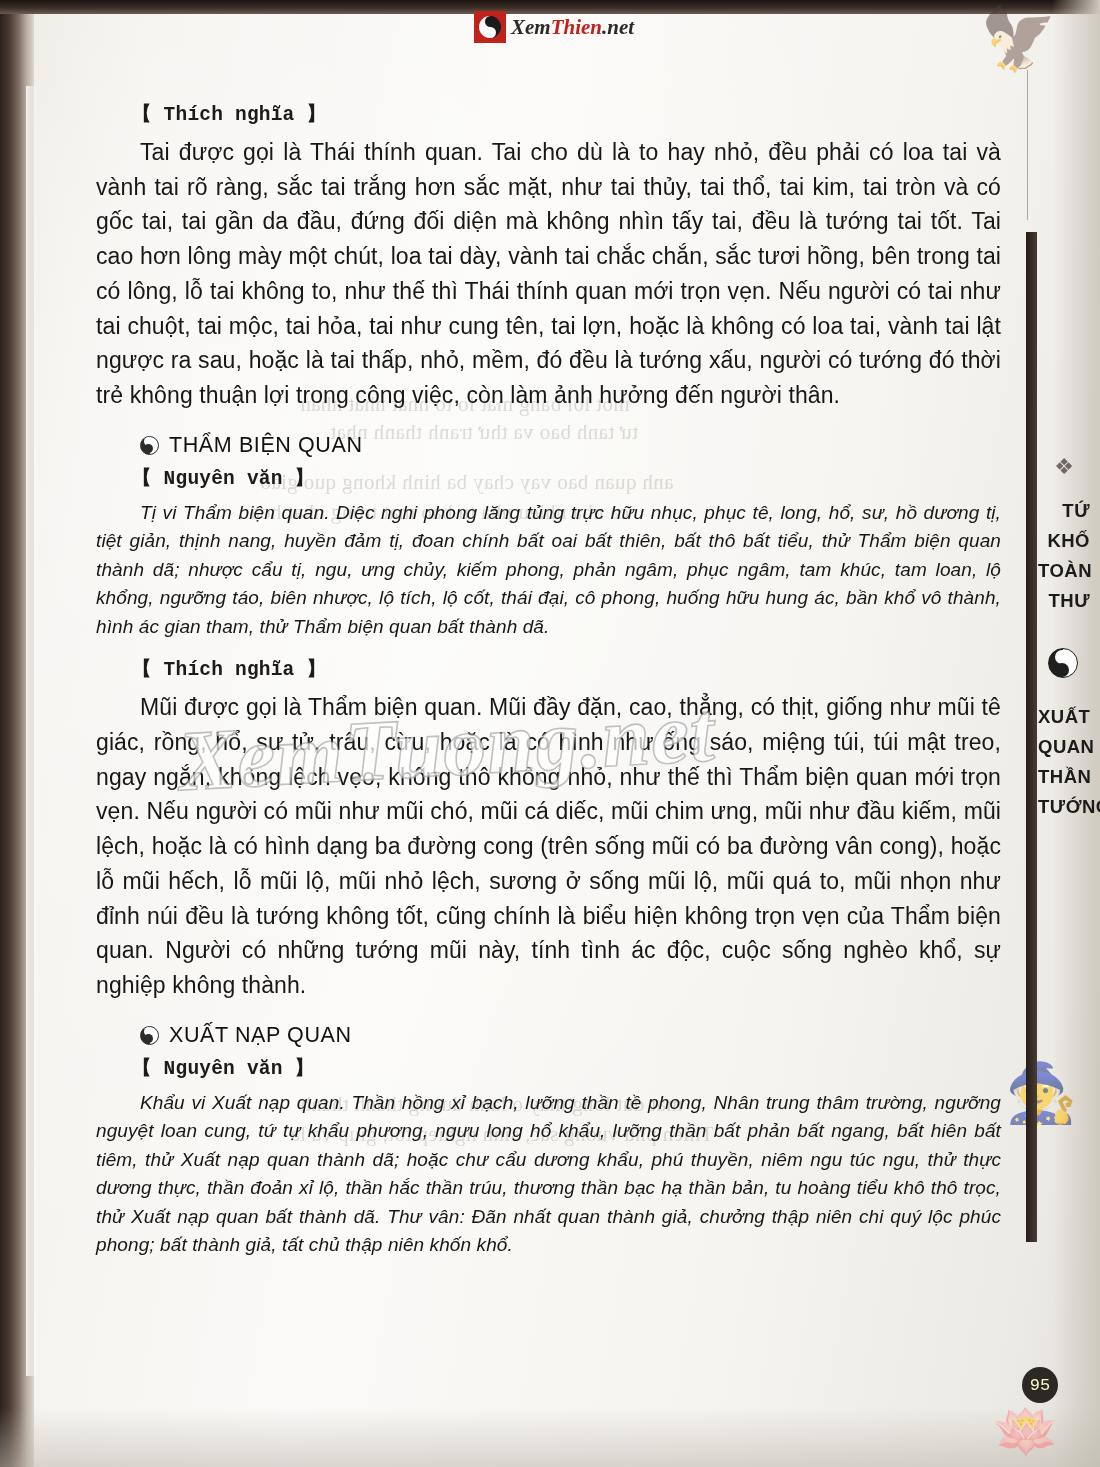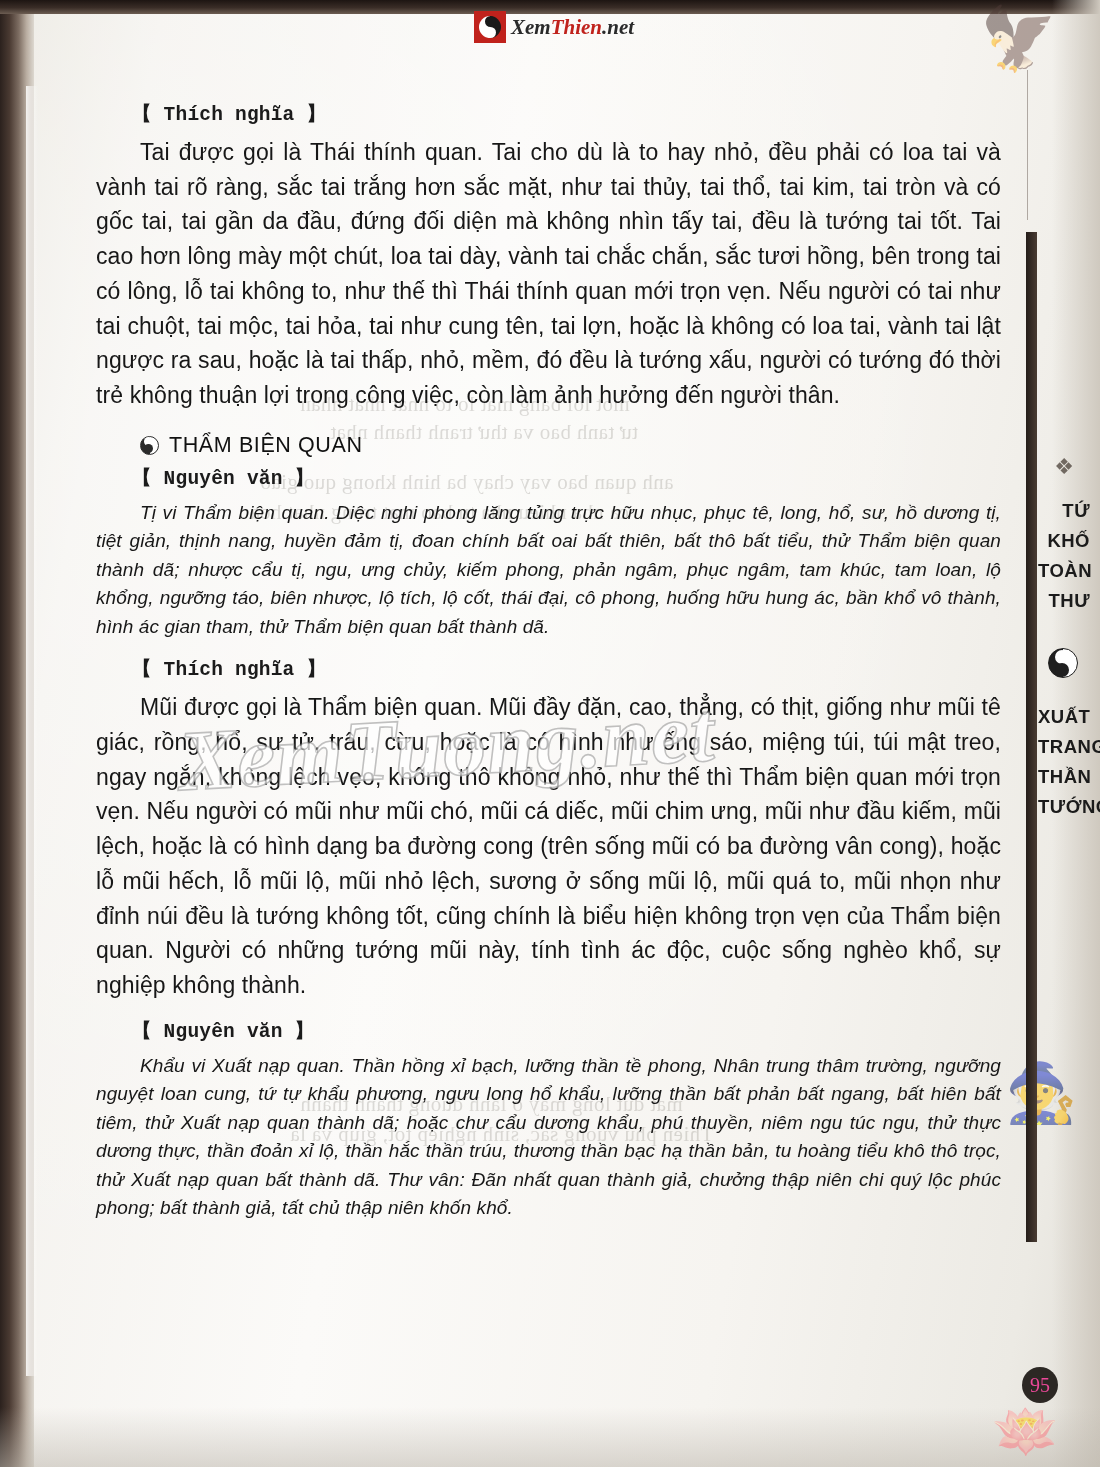--- a/index.html
+++ b/index.html
@@ -217,23 +217,23 @@
     opacity: 0.5;
   }
 
   
   #page-number {
     position: absolute;
     right: 42px; bottom: 64px;
     width: 36px; height: 36px;
     border-radius: 50%;
     background: #2c2824;
-    color: #ec4899;
-    font-family: Liberation Serif, serif;
-    font-size: 20px;
+    color: #fef9c3;
+    font-family: Liberation Mono, monospace;
+    font-size: 17px;
     display: flex;
     align-items: center;
     justify-content: center;
   }
 
   
   #watermark {
     position: absolute;
     left: 178px; top: 690px;
     width: 760px;
@@ -297,21 +297,21 @@
     <div class="tab-orn" style="top:222px;">❖</div>
     <div id="tab-text">
       <div>TỨ</div>
       <div>KHỐ</div>
       <div>TOÀN</div>
       <div>THƯ</div>
     </div>
     <div id="tab-yy"></div>
     <div id="tab-text" style="top:470px;">
       <div>XUẤT</div>
-      <div>TRANG</div>
+      <div>QUAN</div>
       <div>THẦN</div>
       <div>TƯỚNG</div>
     </div>
   </div>
 
   <div id="content">
 
     <div class="sec-label">【 Thích nghĩa 】</div>
     <p class="para">Tai được gọi là Thái thính quan. Tai cho dù là to hay nhỏ, đều phải có loa tai và vành tai rõ ràng, sắc tai trắng hơn sắc mặt, như tai thủy, tai thổ, tai kim, tai tròn và có gốc tai, tai gần da đầu, đứng đối diện mà không nhìn tấy tai, đều là tướng tai tốt. Tai cao hơn lông mày một chút, loa tai dày, vành tai chắc chắn, sắc tươi hồng, bên trong tai có lông, lỗ tai không to, như thế thì Thái thính quan mới trọn vẹn. Nếu người có tai như tai chuột, tai mộc, tai hỏa, tai như cung tên, tai lợn, hoặc là không có loa tai, vành tai lật ngược ra sau, hoặc là tai thấp, nhỏ, mềm, đó đều là tướng xấu, người có tướng đó thời trẻ không thuận lợi trong công việc, còn làm ảnh hưởng đến người thân.</p>
 
@@ -319,20 +319,24 @@
       <span class="tai"></span>
       <span>THẨM BIỆN QUAN</span>
     </div>
 
     <div class="sec-label">【 Nguyên văn 】</div>
     <p class="para italic">Tị vi Thẩm biện quan. Diệc nghi phong lăng tủng trực hữu nhục, phục tê, long, hổ, sư, hồ dương tị, tiệt giản, thịnh nang, huyền đảm tị, đoan chính bất oai bất thiên, bất thô bất tiểu, thử Thẩm biện quan thành dã; nhược cẩu tị, ngu, ưng chủy, kiếm phong, phản ngâm, phục ngâm, tam khúc, tam loan, lộ khổng, ngưỡng táo, biên nhược, lộ tích, lộ cốt, thái đại, cô phong, huống hữu hung ác, bần khổ vô thành, hình ác gian tham, thử Thẩm biện quan bất thành dã.</p>
 
     <div class="sec-label">【 Thích nghĩa 】</div>
     <p class="para">Mũi được gọi là Thẩm biện quan. Mũi đầy đặn, cao, thẳng, có thịt, giống như mũi tê giác, rồng, hổ, sư tử, trâu, cừu, hoặc là có hình như ống sáo, miệng túi, túi mật treo, ngay ngắn, không lệch vẹo, không thô không nhỏ, như thế thì Thẩm biện quan mới trọn vẹn. Nếu người có mũi như mũi chó, mũi cá diếc, mũi chim ưng, mũi như đầu kiếm, mũi lệch, hoặc là có hình dạng ba đường cong (trên sống mũi có ba đường vân cong), hoặc lỗ mũi hếch, lỗ mũi lộ, mũi nhỏ lệch, sương ở sống mũi lộ, mũi quá to, mũi nhọn như đỉnh núi đều là tướng không tốt, cũng chính là biểu hiện không trọn vẹn của Thẩm biện quan. Người có những tướng mũi này, tính tình ác độc, cuộc sống nghèo khổ, sự nghiệp không thành.</p>
 
+    <div class="head">
+      <span class="tai"></span>
+      <span>XUẤT NẠP QUAN</span>
+    </div>
 
     <div class="sec-label">【 Nguyên văn 】</div>
     <p class="para italic">Khẩu vi Xuất nạp quan. Thần hồng xỉ bạch, lưỡng thần tề phong, Nhân trung thâm trường, ngưỡng nguyệt loan cung, tứ tự khẩu phương, ngưu long hổ khẩu, lưỡng thần bất phản bất ngang, bất hiên bất tiêm, thử Xuất nạp quan thành dã; hoặc chư cẩu dương khẩu, phú thuyền, niêm ngu túc ngu, thử thực dương thực, thần đoản xỉ lộ, thần hắc thần trúu, thương thần bạc hạ thần bản, tu hoàng tiểu khô thô trọc, thử Xuất nạp quan bất thành dã. Thư vân: Đãn nhất quan thành giả, chưởng thập niên chi quý lộc phúc phong; bất thành giả, tất chủ thập niên khốn khổ.</p>
 
   </div>
 
   <div id="watermark">XemTuong.net</div>
 
   <div id="page-number">95</div>
 

